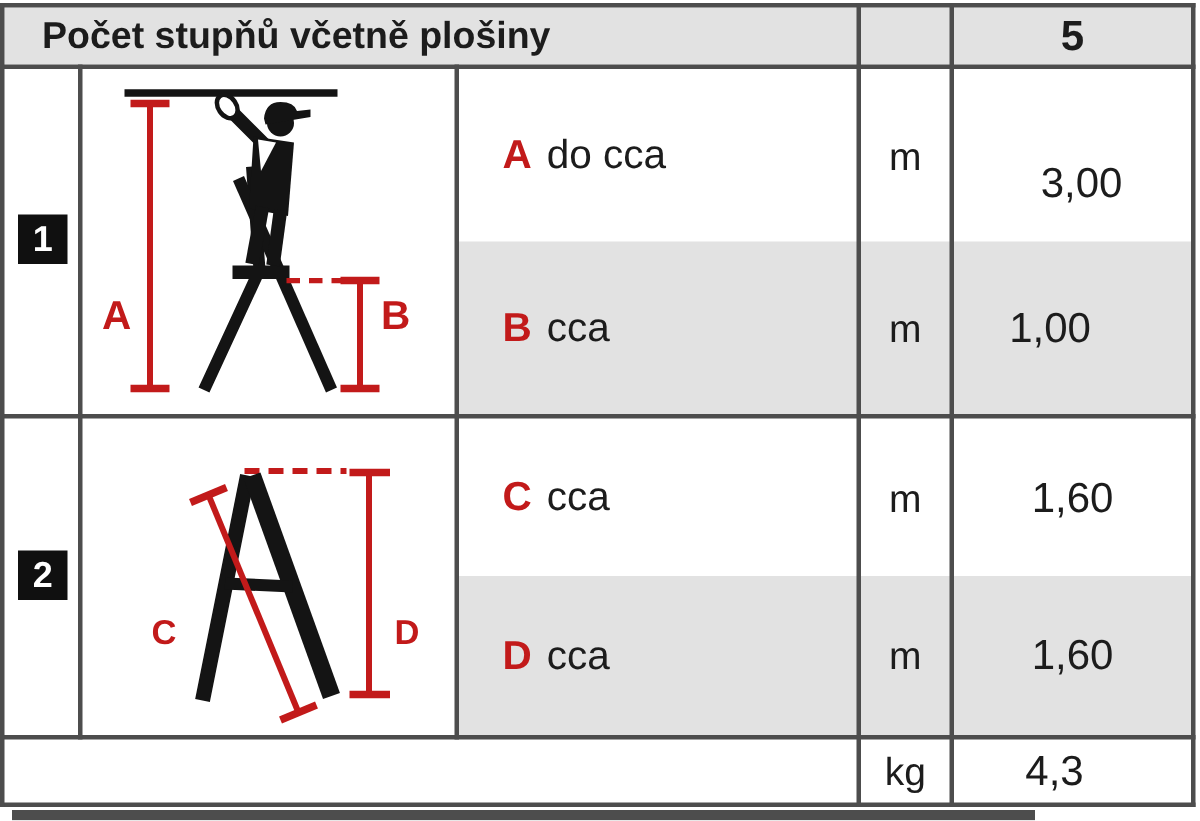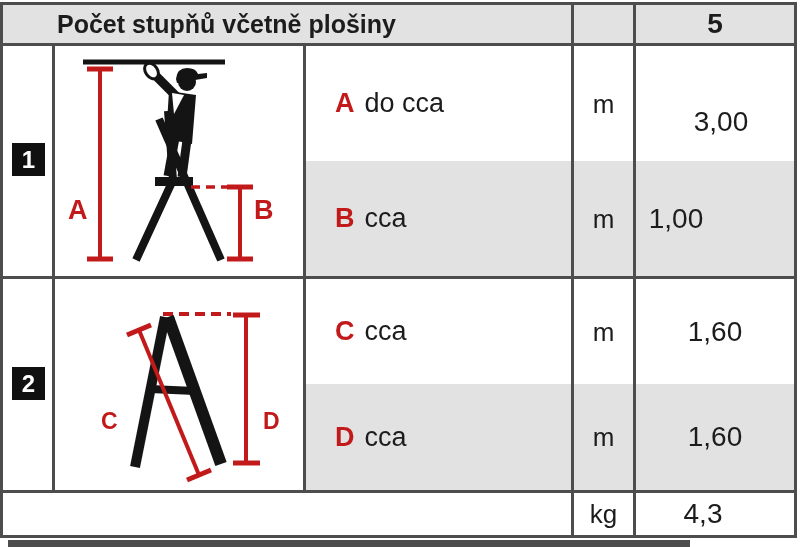--- a/index.html
+++ b/index.html
@@ -10,21 +10,21 @@
   .abs{position:absolute;}
   .band{position:absolute;background:#e2e2e2;}
   .bd{position:absolute;background:#4d4d4d;}
   .cell{position:absolute;display:flex;align-items:center;box-sizing:border-box;color:#1c1c1c;line-height:1;}
   .center{justify-content:center;}
   .bold{font-weight:bold;}
   .fs25{font-size:25px;}
   .fs26{font-size:26px;}
   .fs27{font-size:27px;}
   .fs28{font-size:28px;}
-  .padh{padding-left:37px;margin-left:17px;}
+  .padh{padding-left:25px;}
   .padl{padding-left:29px;}
   .ltr{color:#c21a1a;font-weight:bold;margin-right:10px;}
   .chip{
     position:absolute;width:33px;height:33px;background:#101010;color:#ffffff;
     display:flex;align-items:center;justify-content:center;font-weight:bold;font-size:24px;
   }
   .strip{position:absolute;background:#4d4d4d;}
   svg text{font-family:"Liberation Sans",sans-serif;font-weight:bold;fill:#c21a1a;}
 </style>
 </head>
@@ -111,21 +111,21 @@
     <span>do cca</span>
   </div>
   <div class="cell center fs26" style="left:574px;top:46px;width:59px;height:115px;">m</div>
   <div class="cell center fs28" style="left:636px;top:64px;width:170px;height:115px;text-align:right;">3,00</div>
 
   <div class="cell fs27 padl" style="left:306px;top:161px;width:265px;height:115px;">
     <span class="ltr">B</span>
     <span>cca</span>
   </div>
   <div class="cell center fs26" style="left:574px;top:161px;width:59px;height:115px;">m</div>
-  <div class="cell center fs28" style="left:612px;top:161px;width:128px;height:115px;border-radius:20px;">1,00</div>
+  <div class="cell center fs28" style="left:636px;top:161px;width:128px;height:115px;border-radius:20px;">1,00</div>
 
   <div class="cell fs27 padl" style="left:306px;top:279px;width:265px;height:105px;">
     <span class="ltr">C</span>
     <span>cca</span>
   </div>
   <div class="cell center fs26" style="left:574px;top:279px;width:59px;height:105px;">m</div>
   <div class="cell center fs28" style="left:636px;top:279px;width:158px;height:105px;">1,60</div>
 
   <div class="cell fs27 padl" style="left:306px;top:384px;width:265px;height:106px;">
     <span class="ltr">D</span>

